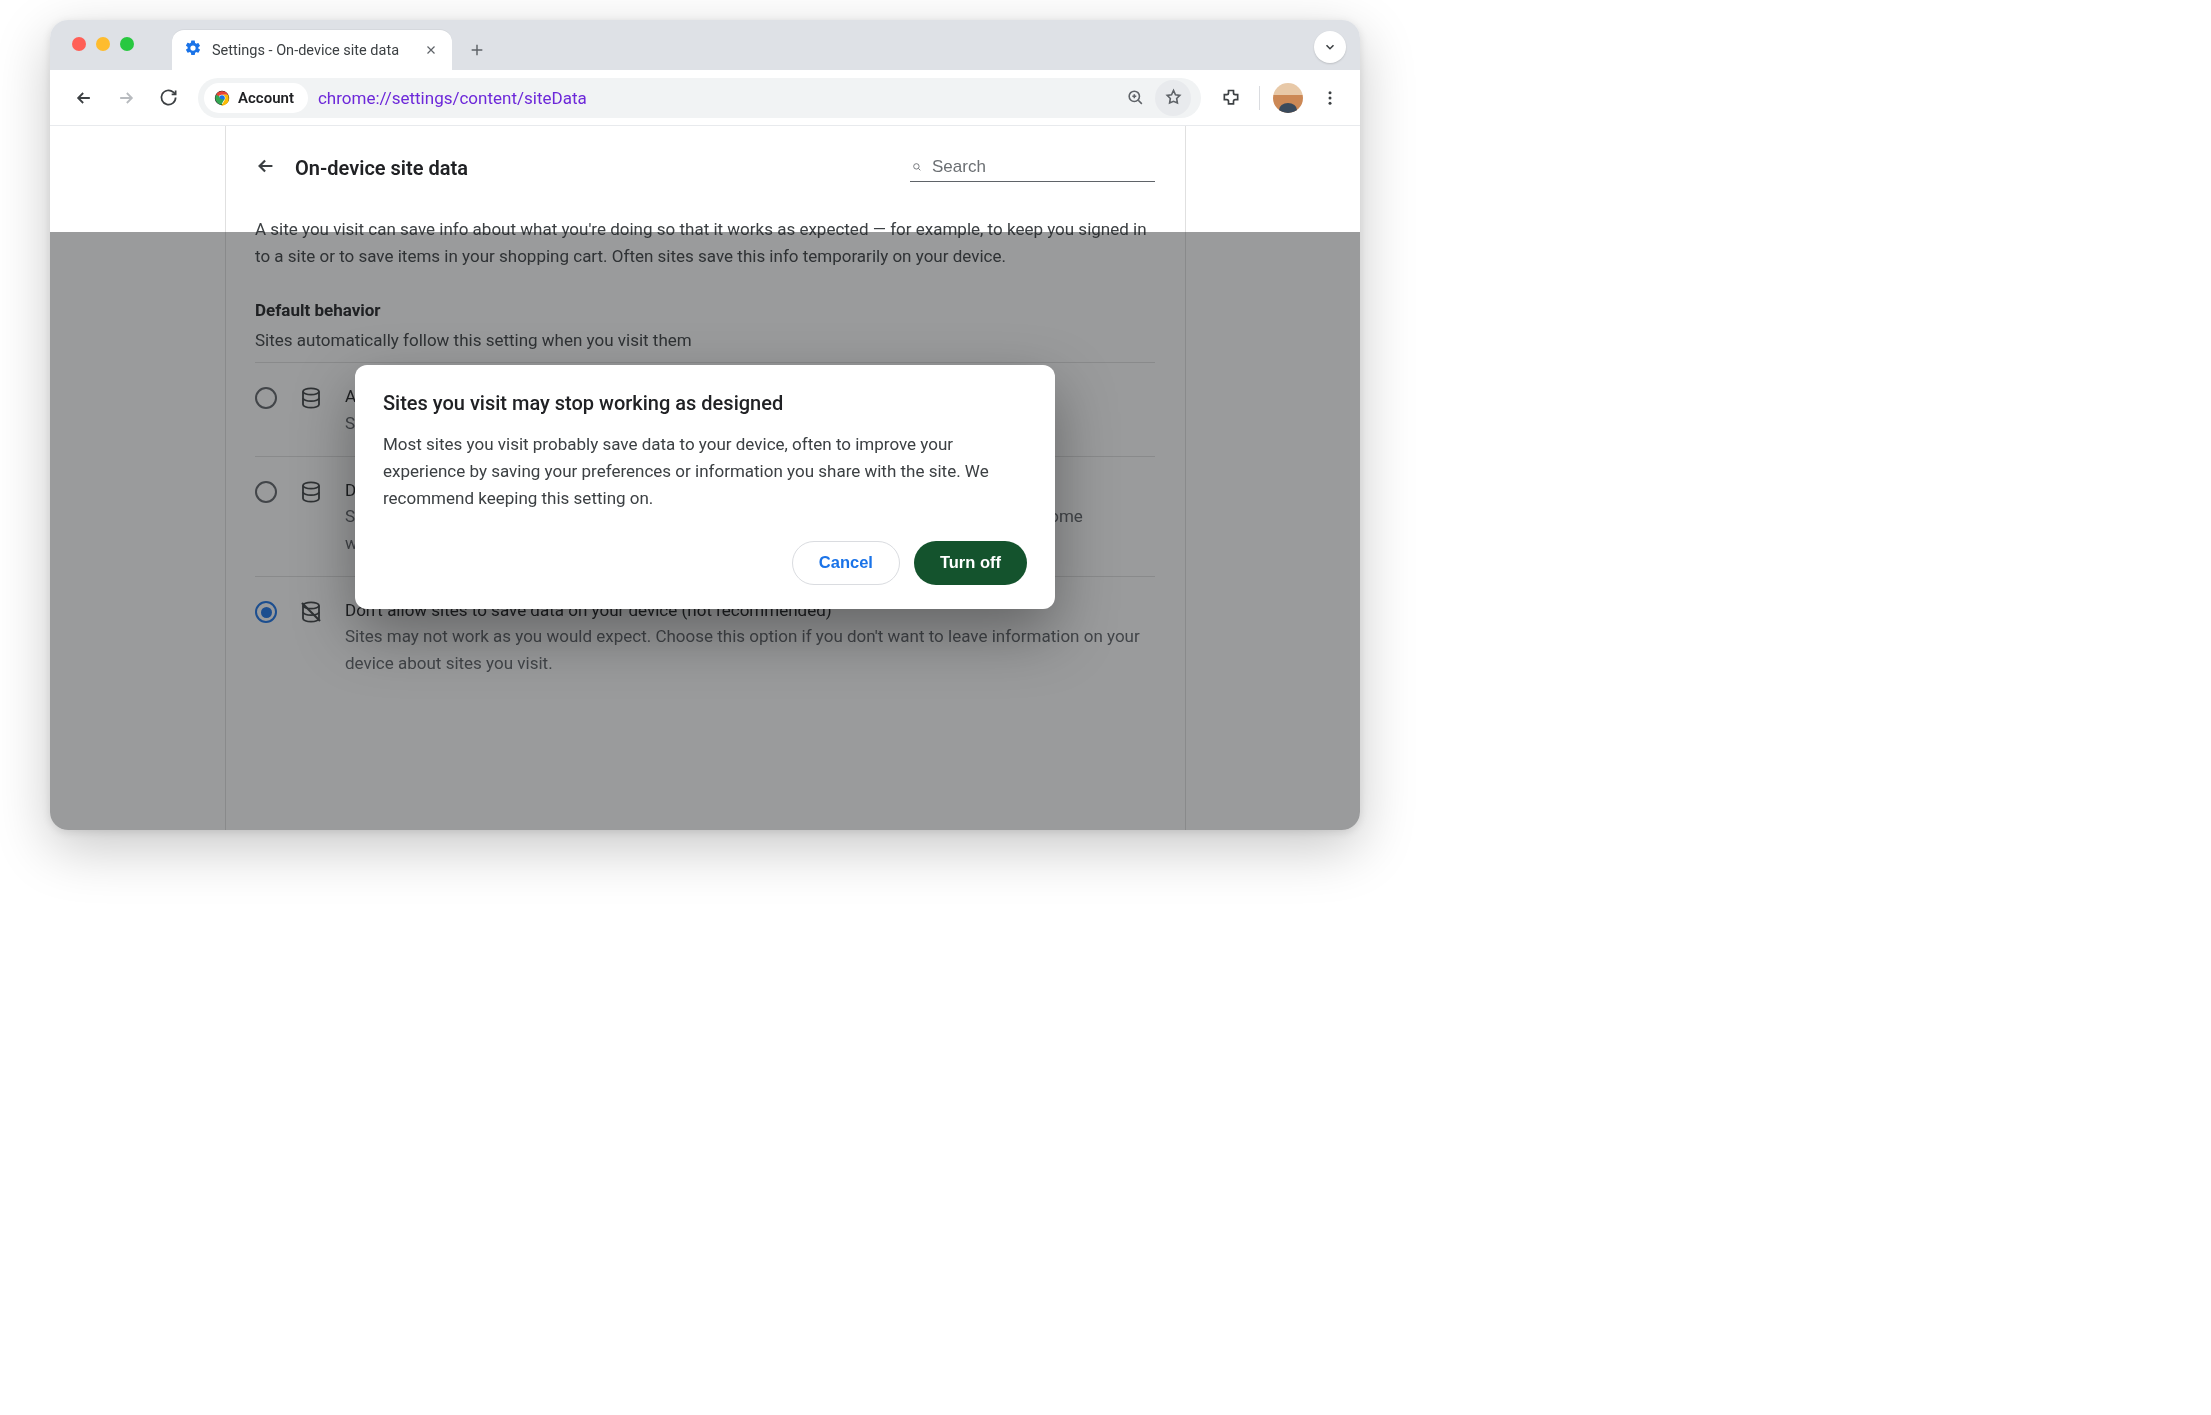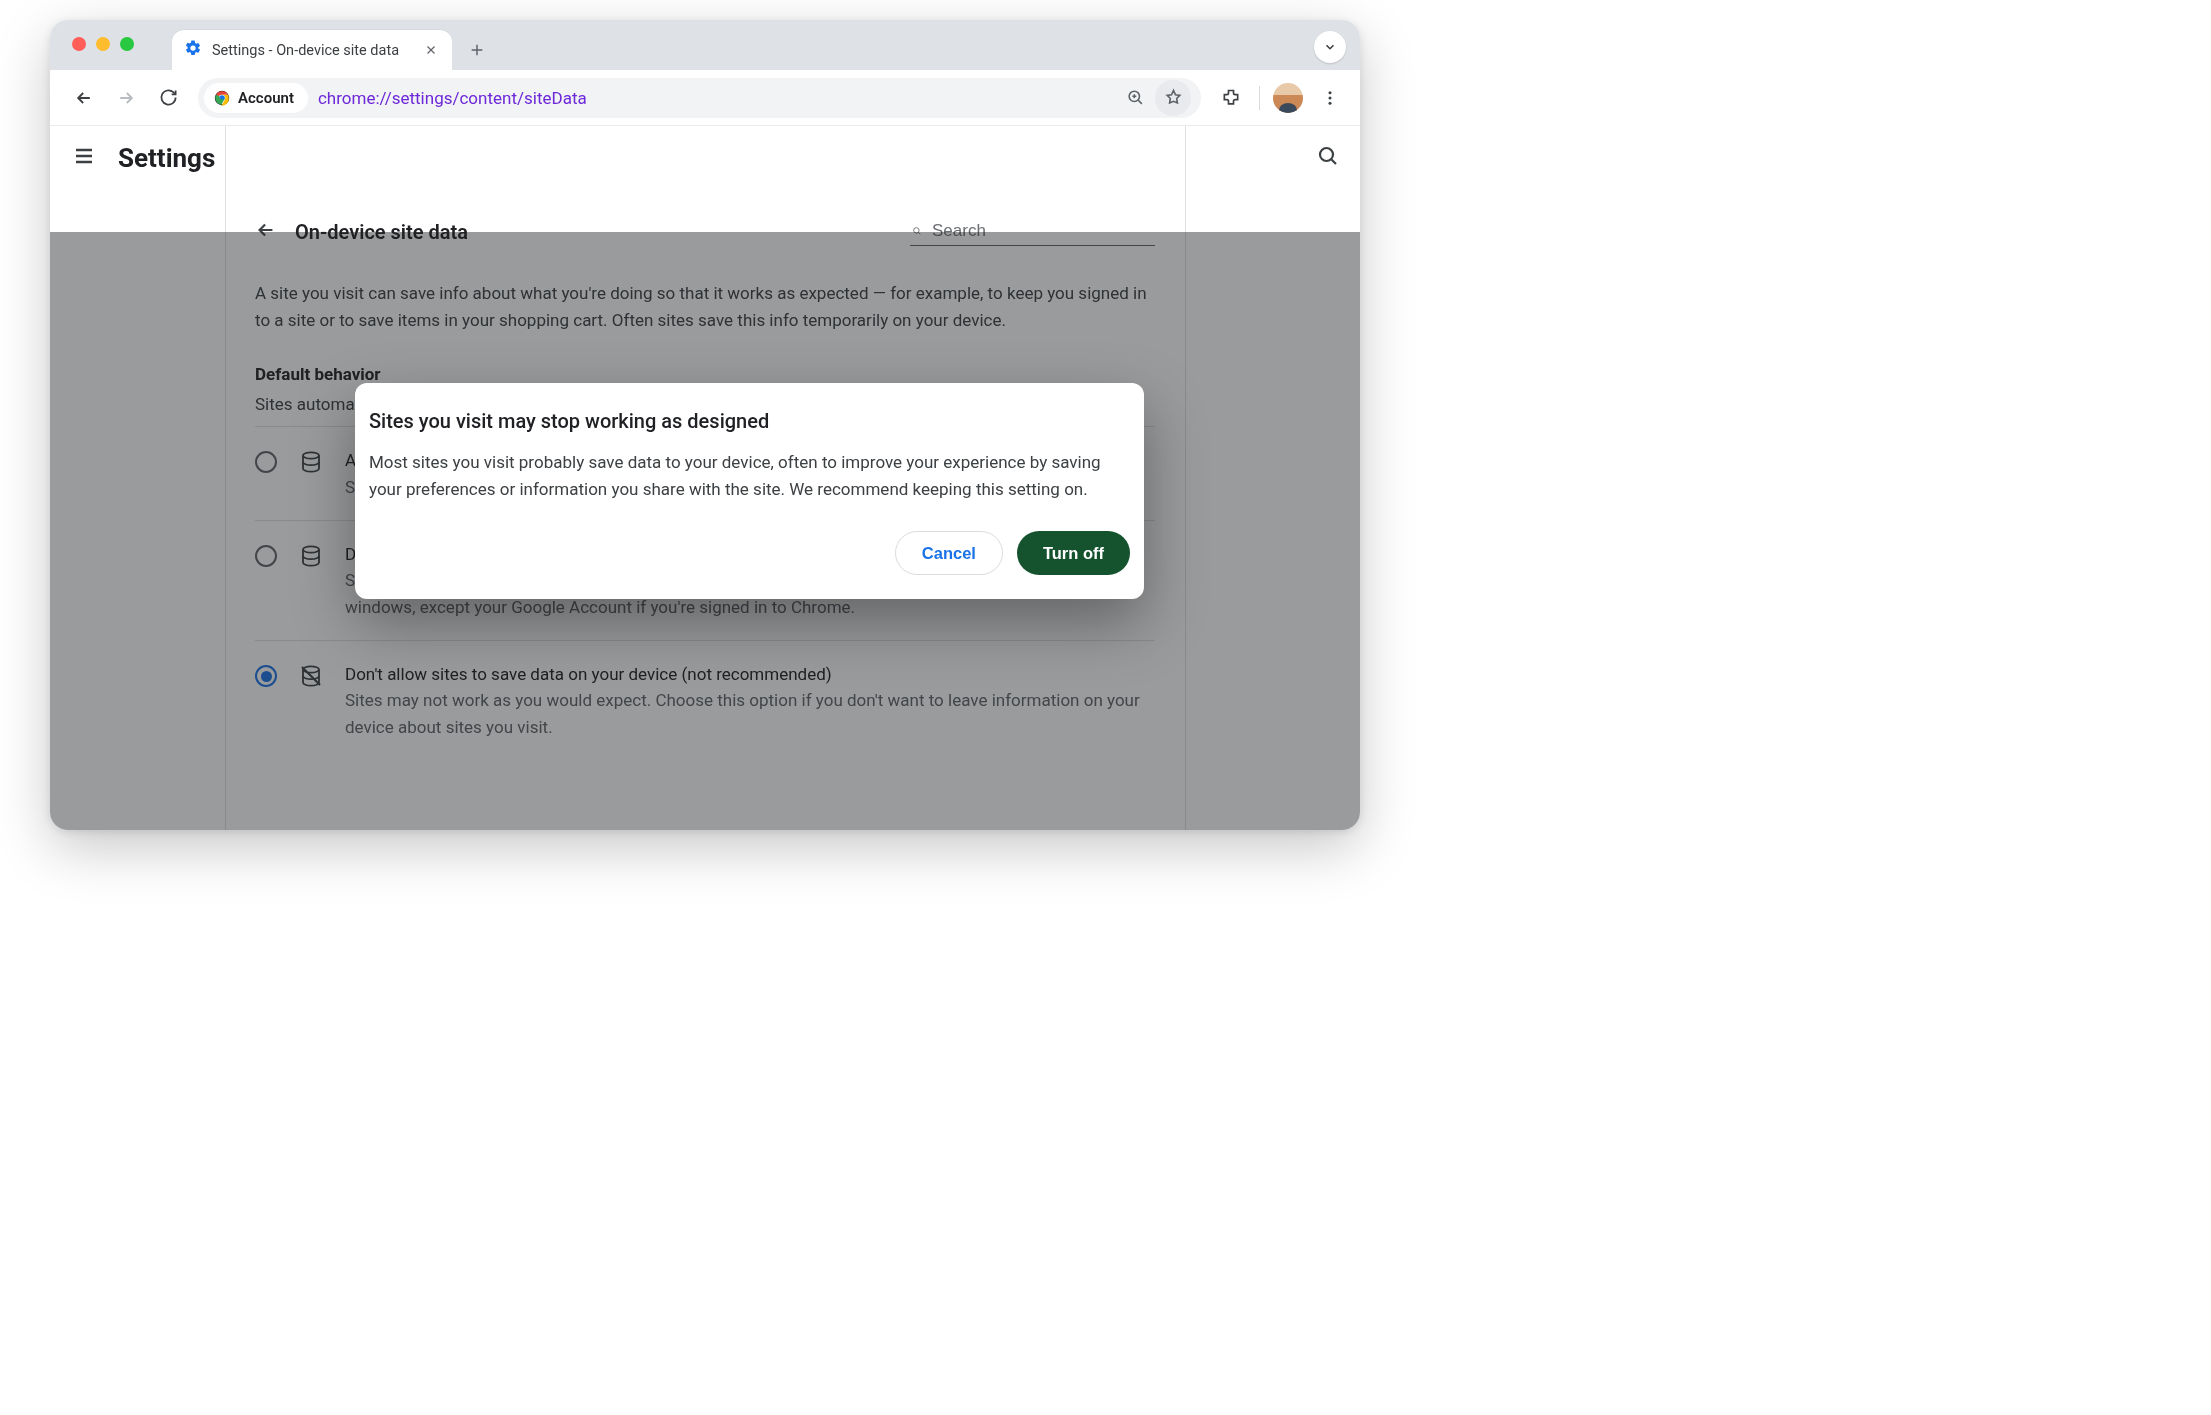--- a/index.html
+++ b/index.html
@@ -99,22 +99,22 @@
   .opt-title{font-size:17px;color:#202124;line-height:1.55;}
   .opt-sub{font-size:17px;color:#5f6368;line-height:1.55;}
   .page-separator{position:absolute;top:0;bottom:0;width:1px;background:#e0e0e0;}
   .page-separator.left{left:calc(50% - 480px);}
   .page-separator.right{left:calc(50% + 480px);}
   
   .scrim{
     position:absolute;left:0;right:0;top:106px;bottom:0;background:rgba(32,33,36,.45);
   }
   .dialog{
-    position:absolute;width:789px;left:calc(50% - 350px);top:363px;background:#fff;border-radius:12px;
-    box-shadow:0 24px 60px rgba(0,0,0,.35);padding:26px 14px 24px;
+    position:absolute;width:700px;left:calc(50% - 350px);top:345px;background:#fff;border-radius:12px;
+    box-shadow:0 24px 60px rgba(0,0,0,.35);padding:26px 28px 24px;
   }
   .dialog h3{font-size:20px;font-weight:500;color:#202124;margin-bottom:16px;}
   .dialog p{font-size:17px;color:#3c4043;line-height:1.6;}
   .dialog-actions{display:flex;justify-content:flex-end;gap:14px;margin-top:28px;align-items:center;}
   .btn{height:44px;padding:0 26px;border-radius:22px;font-size:16.5px;font-weight:600;display:flex;align-items:center;cursor:pointer;border:none;}
   .btn.outline{background:#fff;color:#1a73e8;border:1px solid #dadce0;}
   .btn.primary{background:#14532d;color:#fff;}
   input::placeholder{color:#6b6f73}
 </style>
 </head>
@@ -210,35 +210,20 @@
     <div class="tbtn">
       <svg width="18" height="18" viewBox="0 0 24 24" fill="#3c4043">
           <circle cx="12" cy="5" r="2"></circle>
           <circle cx="12" cy="12" r="2"></circle>
           <circle cx="12" cy="19" r="2"></circle>
         </svg>
     </div>
   </div>
 
   <div class="content">
-    <div class="appbar">
-      <span>
-        <svg width="24" height="24" viewBox="0 0 24 24" fill="none" stroke="#3c4043" stroke-width="2.4">
-            <path d="M4 6h16M4 12h16M4 18h16"></path>
-          </svg>
-      </span>
-      <h1>Settings</h1>
-      <div class="flex-sp"></div>
-      <span>
-        <svg width="24" height="24" viewBox="0 0 24 24" fill="none" stroke="#3c4043" stroke-width="2.2">
-            <circle cx="10.5" cy="10.5" r="6.5"></circle>
-            <path d="M20 20l-4.5-4.5"></path>
-          </svg>
-      </span>
-    </div>
 
     <div class="page-separator left"></div>
     <div class="page-separator right"></div>
 
     <div class="page">
       <div class="page-head">
         <span>
           <svg width="22" height="22" viewBox="0 0 24 24" fill="none" stroke="#3c4043" stroke-width="2.4">
               <path d="M19 12H5M11 18l-6-6 6-6"></path>
             </svg>

